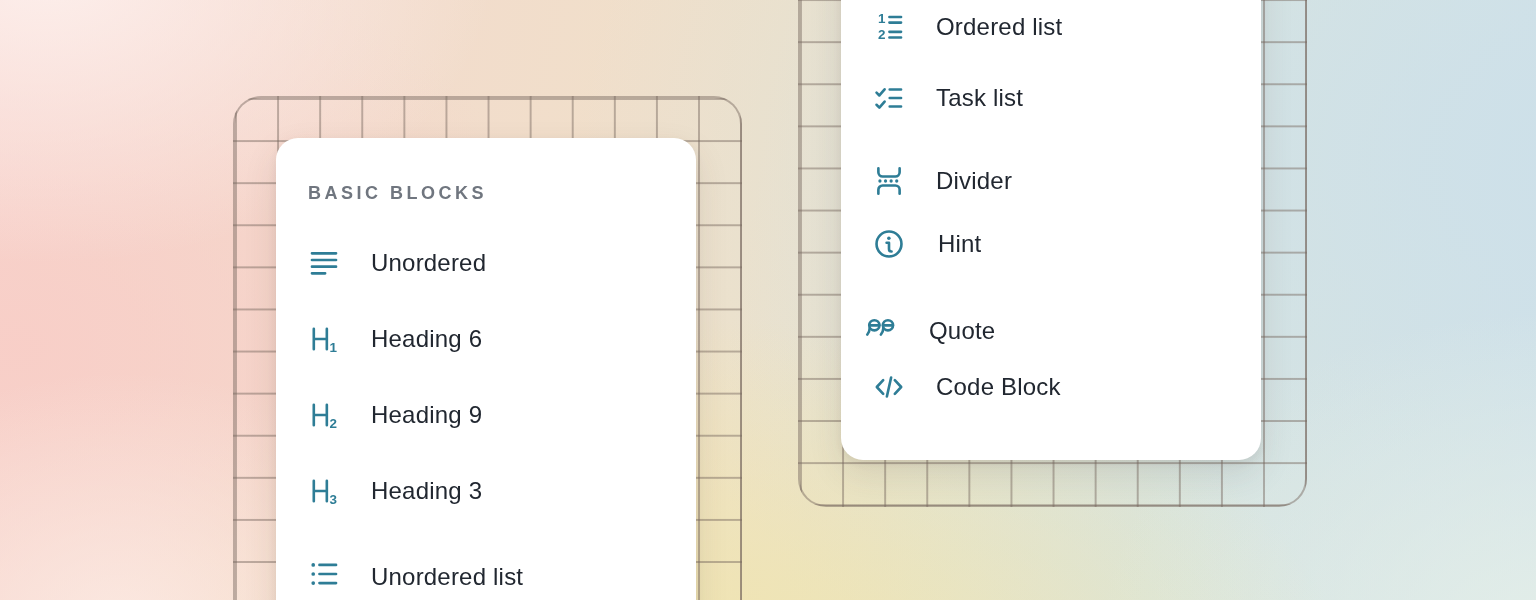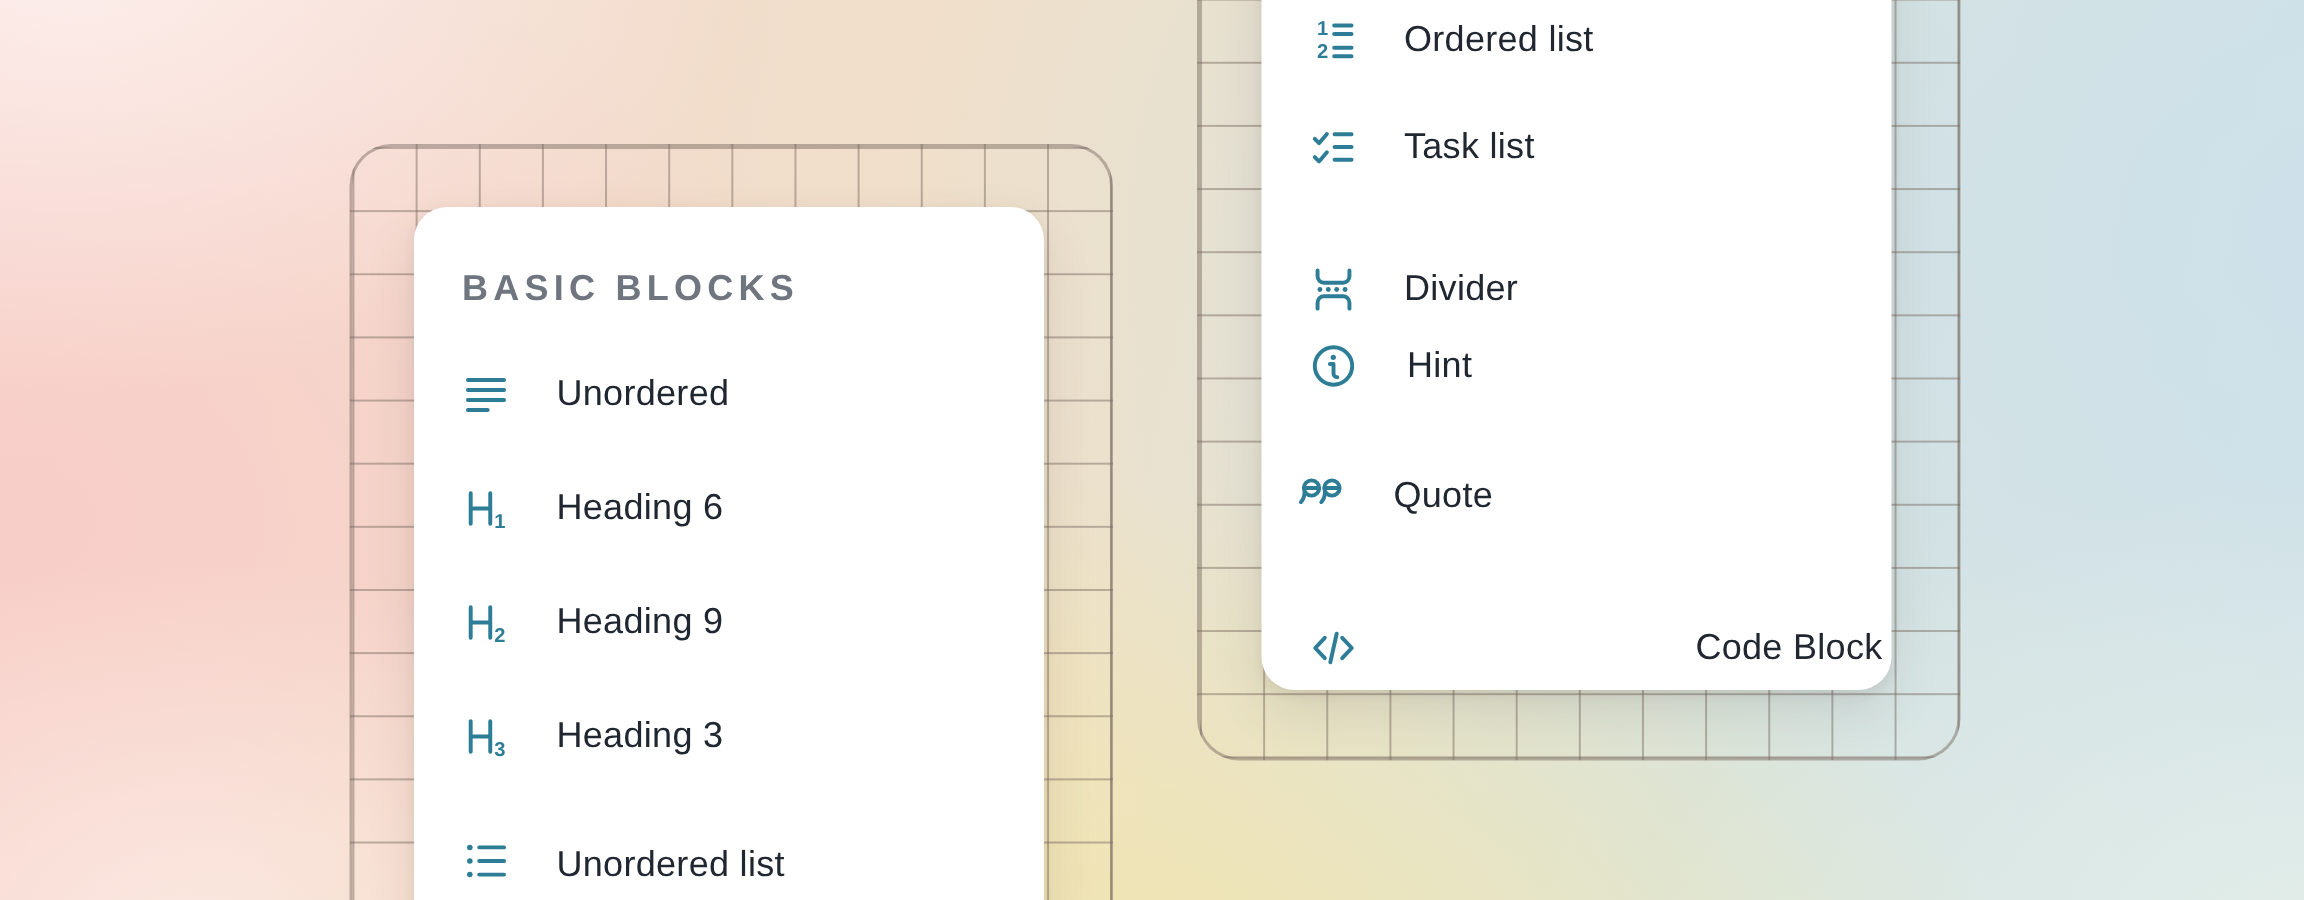--- a/index.html
+++ b/index.html
@@ -34,21 +34,21 @@
   #grid-left{left:233px;top:96px;width:505px;height:552px;}
   #grid-right{left:798px;top:-45px;width:505px;height:548px;}
   .card{
     position:absolute;background:#ffffff;border-radius:22px;
     box-shadow:0 14px 34px rgba(77,59,50,0.12),0 3px 8px rgba(77,59,50,0.07);
   }
   #card-left{left:276px;top:138px;width:420px;height:510px;}
   #card-right{left:841px;top:-62px;width:420px;height:522px;}
   .section-label{
     position:absolute;left:32px;top:42px;height:26px;line-height:26px;
-    font-size:24px;font-weight:700;letter-spacing:3.5px;color:var(--label);
+    font-size:18px;font-weight:700;letter-spacing:3.5px;color:var(--label);
     white-space:nowrap;
   }
   .menu-row{
     position:absolute;left:0;right:6px;height:48px;
     display:flex;align-items:center;gap:30px;padding-left:31px;
     border-radius:10px;cursor:pointer;
   }
   .menu-row .label{
     font-size:24px;font-weight:400;color:var(--text);letter-spacing:0.2px;
     white-space:nowrap;
@@ -60,22 +60,22 @@
     stroke-linecap:round;stroke-linejoin:round;
   }
   .icon .fill{fill:var(--accent);stroke:none;}
   .icon text{
     fill:var(--accent);stroke:none;
     font-family:"Liberation Sans",sans-serif;font-weight:700;font-size:9.5px;
   }
   
   #card-left  .r0{top:101px;} #card-left .r1{top:177px;} #card-left .r2{top:253px;}
   #card-left  .r3{top:329px;} #card-left .r4{top:405px;align-items:flex-end;}
-  #card-right .r0{top:65px;}  #card-right .r1{top:136px;text-align:center;} #card-right .r2{top:231px;align-items:center;}
-  #card-right .r3{top:282px;gap:32px;} #card-right .r4{top:369px;padding-left:24px;} #card-right .r5{top:470px;justify-content:space-between;}
+  #card-right .r0{top:65px;}  #card-right .r1{top:136px;text-align:center;} #card-right .r2{top:219px;align-items:center;}
+  #card-right .r3{top:282px;gap:32px;} #card-right .r4{top:369px;padding-left:24px;} #card-right .r5{top:425px;}
 </style>
 </head>
 <body>
 
 <div class="stage">
 
   <div class="grid-panel" id="grid-left"></div>
   <div class="grid-panel" id="grid-right"></div>
 
   <div class="card" id="card-left">

